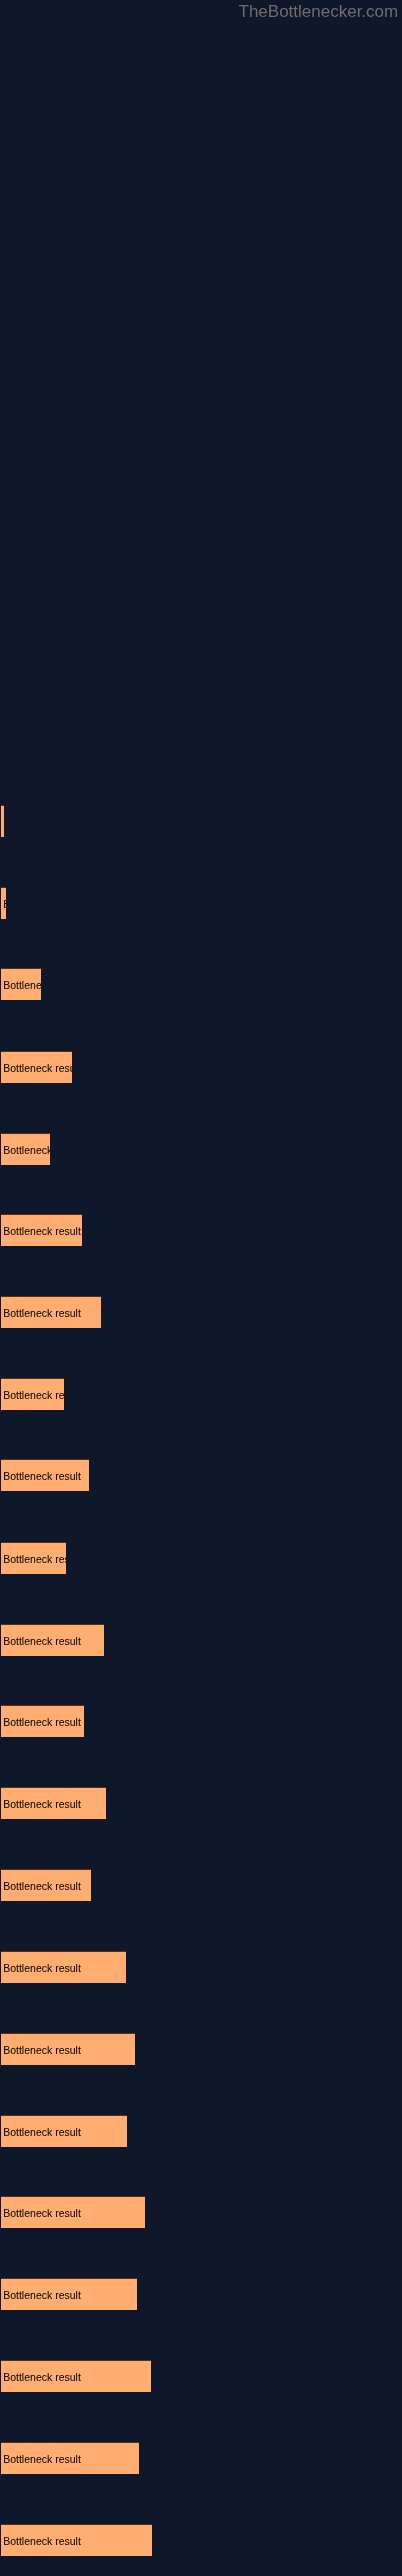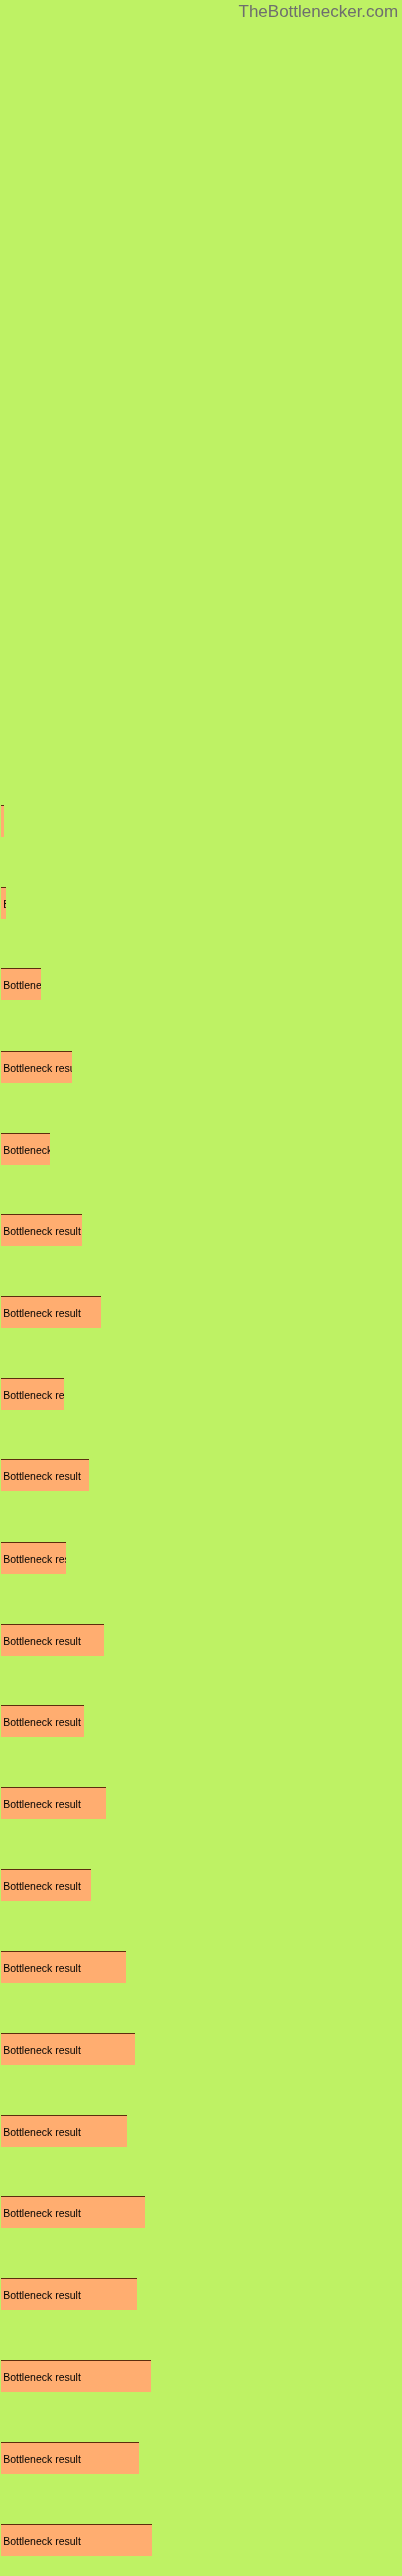--- a/index.html
+++ b/index.html
@@ -4,21 +4,21 @@
 <style>
   html, body {
     margin: 0;
     padding: 0;
     background: #000000;
   }
   #page {
     position: relative;
     width: 403px;
     height: 2576px;
-    background: #bef264;
+    background: #0f172a;
     overflow: hidden;
     font-family: "Liberation Sans", sans-serif;
   }
   #watermark {
     position: absolute;
     top: 1.6px;
     right: 4.8px;
     font-size: 17px;
     color: #6e6e6e;
     letter-spacing: 0px;

